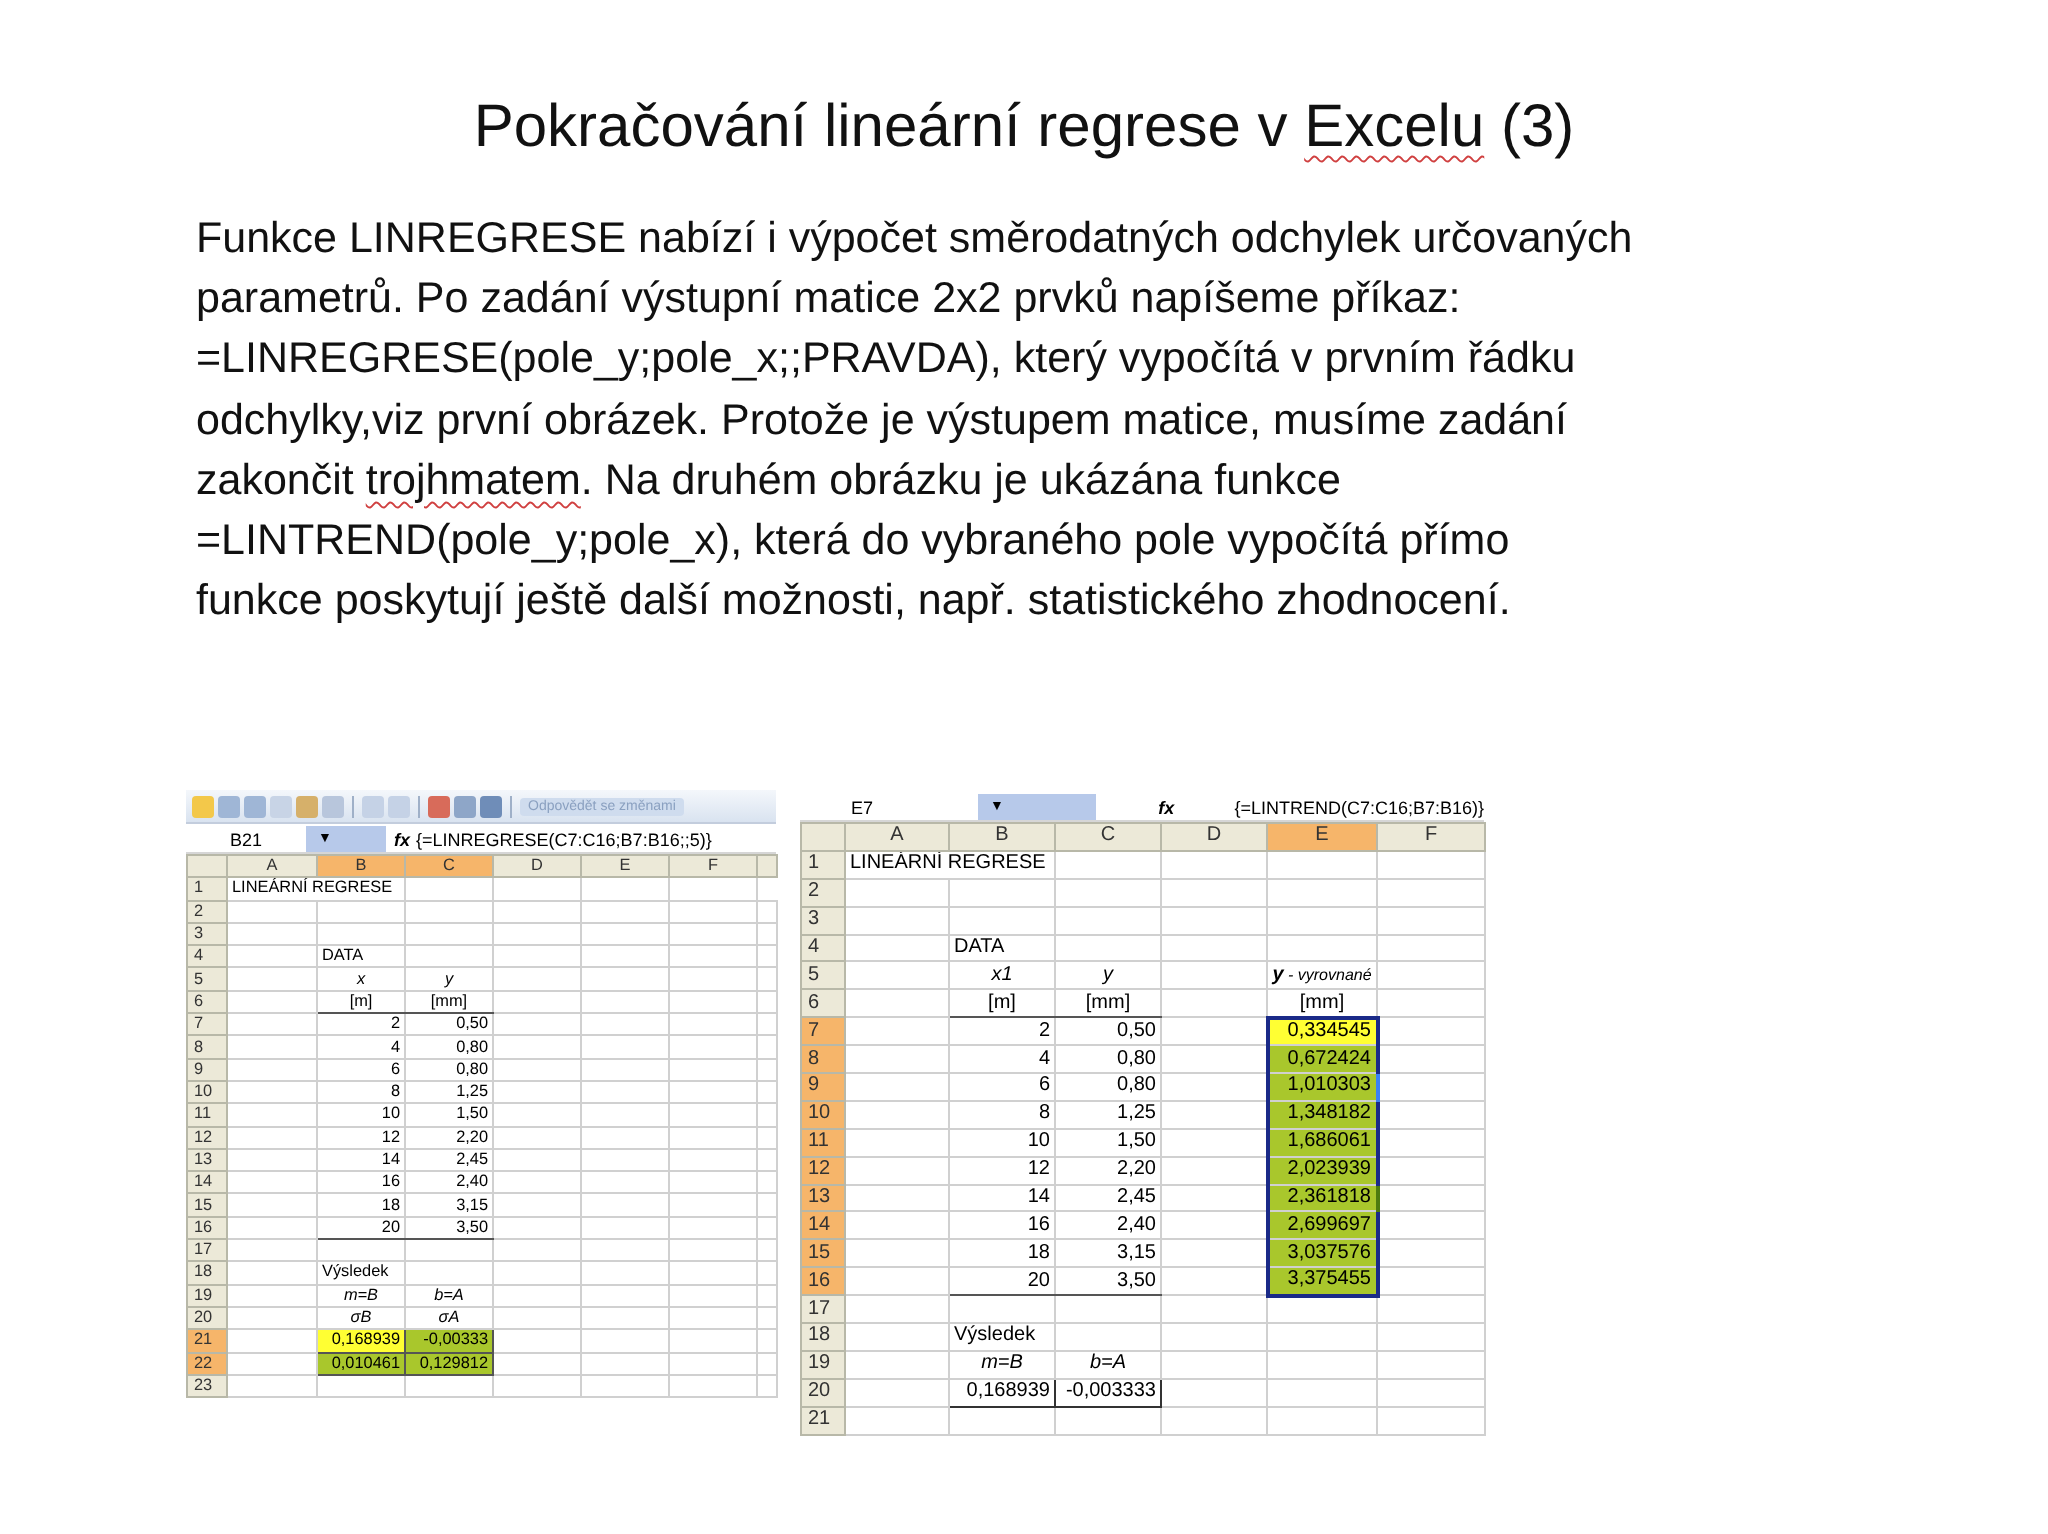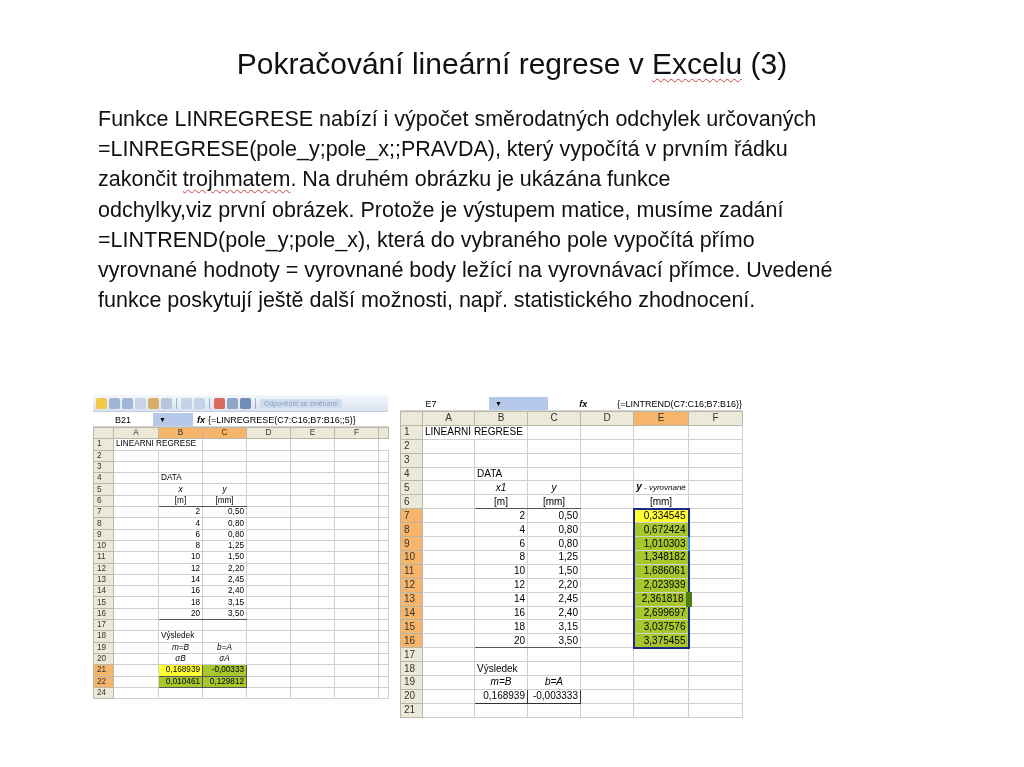--- a/index.html
+++ b/index.html
@@ -44,25 +44,25 @@
   #sheet2 .grid { font-size:10px; }
   #sheet2 .grid td, #sheet2 .grid th { height:13.9px; line-height:12px; }
 </style>
 </head>
 <body>
 
 <div class="slide-title"><span>Pokračování lineární regrese v </span><span class="squiggle">Excelu</span><span> (3)</span></div>
 
 <div class="slide-body">
   <span class="line">Funkce LINREGRESE nabízí i výpočet směrodatných odchylek určovaných</span>
+  <span class="line">parametrů. Po zadání výstupní matice 2x2 prvků napíšeme příkaz:</span>
   <span class="line">=LINREGRESE(pole_y;pole_x;;PRAVDA), který vypočítá v prvním řádku</span>
+  <span class="line">odchylky,viz první obrázek. Protože je výstupem matice, musíme zadání</span>
   <span class="line"><span>zakončit </span><span class="squiggle2">trojhmatem</span><span>. Na druhém obrázku je ukázána funkce</span></span>
-  <span class="line">odchylky,viz první obrázek. Protože je výstupem matice, musíme zadání</span>
   <span class="line">=LINTREND(pole_y;pole_x), která do vybraného pole vypočítá přímo</span>
-  <span class="line">vyrovnané hodnoty = vyrovnané body ležící na vyrovnávací přímce. Uvedené</span>
   <span class="line">funkce poskytují ještě další možnosti, např. statistického zhodnocení.</span>
 </div>
 
 <div class="sheet" id="sheet1">
   <div class="toolbar" style="width:295px;">
     <span class="tb-icon" style="background:#f3c84a;"></span>
     <span class="tb-icon" style="background:#9fb6d6;"></span>
     <span class="tb-icon" style="background:#9fb6d6;"></span>
     <span class="tb-icon" style="background:#c8d4e6;"></span>
     <span class="tb-icon" style="background:#d6b06a;"></span>
@@ -319,21 +319,21 @@
           <td class="rowh active">22</td>
           <td></td>
           <td class="r hl-green" style="border:1px solid #555;">0,010461</td>
           <td class="r hl-green" style="border:1px solid #555;">0,129812</td>
           <td></td>
           <td></td>
           <td></td>
           <td></td>
         </tr>
     <tr>
-          <td class="rowh">24</td>
+          <td class="rowh">23</td>
           <td></td>
           <td></td>
           <td></td>
           <td></td>
           <td></td>
           <td></td>
           <td></td>
         </tr>
   </tbody>
     </table>
@@ -474,21 +474,21 @@
           <td></td>
           <td class="r hl-green" style="border-left:2px solid #1a2a88;border-right:2px solid #1a2a88;">2,023939</td>
           <td></td>
         </tr>
     <tr>
           <td class="rowh active">13</td>
           <td></td>
           <td class="r">14</td>
           <td class="r">2,45</td>
           <td></td>
-          <td class="r hl-green" style="border-left:2px solid #1a2a88;border-right:6px solid #4d7c0f;text-align:right;">2,361818</td>
+          <td class="r hl-green" style="border-left:2px solid #1a2a88;border-right:2px solid #4d7c0f;text-align:right;">2,361818</td>
           <td></td>
         </tr>
     <tr>
           <td class="rowh active">14</td>
           <td></td>
           <td class="r">16</td>
           <td class="r">2,40</td>
           <td></td>
           <td class="r hl-green" style="border-left:2px solid #1a2a88;border-right:2px solid #1a2a88;">2,699697</td>
           <td></td>

